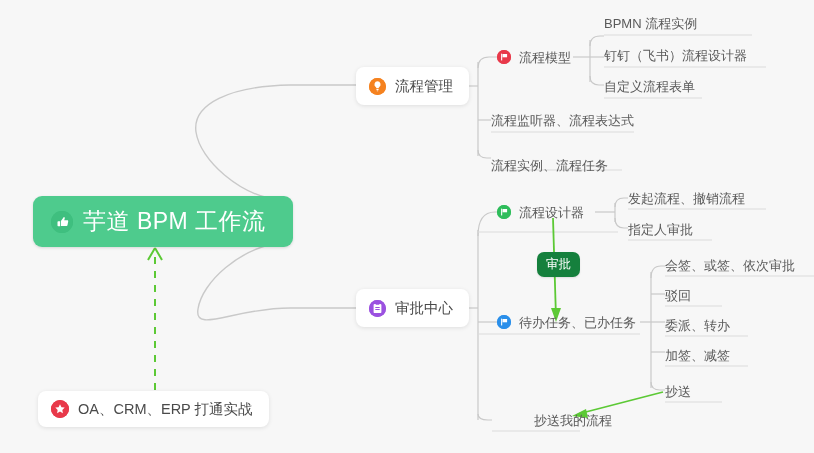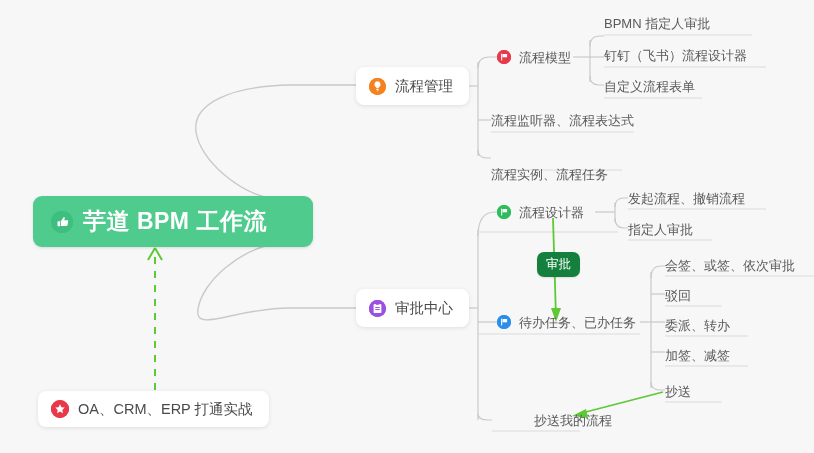--- a/index.html
+++ b/index.html
@@ -24,30 +24,29 @@
     width: 814px;
     height: 453px;
     pointer-events: none;
   }
 
   
   .root-node {
     position: absolute;
     left: 33px;
     top: 196px;
-    width: 280px;
+    width: 260px;
     height: 51px;
     background: #4ECB8D;
     border-radius: 9px;
     box-shadow: 0 1px 3px rgba(0,0,0,0.13);
     display: flex;
     align-items: center;
     padding-left: 18px;
     box-sizing: border-box;
-    font-weight: bold;
   }
   .root-label {
     color: #ffffff;
     font-size: 23px;
     letter-spacing: 0.5px;
     margin-left: 10px;
     white-space: nowrap;
   }
 
   
@@ -232,36 +231,36 @@
       <svg width="14" height="14" viewBox="0 0 14 14">
         <circle cx="7" cy="7" r="7" fill="#E8394A"></circle>
         <rect x="4.1" y="3.4" width="1.1" height="7.2" rx="0.5" fill="#fff"></rect>
         <path d="M5.5 4.0h4.6v3.3H5.5z" fill="#fff"></path>
       </svg>
     </span>
     <span class="leaf-text">流程模型</span>
   </div>
 
   <div class="leaf" style="left:604px; top:11px;">
-    <span class="leaf-text">BPMN 指定人审批</span>
+    <span class="leaf-text">BPMN 流程实例</span>
   </div>
 
   <div class="leaf" style="left:604px; top:43px;">
     <span class="leaf-text">钉钉（飞书）流程设计器</span>
   </div>
 
   <div class="leaf" style="left:604px; top:74px;">
     <span class="leaf-text">自定义流程表单</span>
   </div>
 
   <div class="leaf" style="left:491px; top:108px;">
     <span class="leaf-text">流程监听器、流程表达式</span>
   </div>
 
-  <div class="leaf" style="left:491px; top:162px;">
+  <div class="leaf" style="left:491px; top:153px;">
     <span class="leaf-text">流程实例、流程任务</span>
   </div>
 
   <div class="card branch-card" style="left:356px; top:289px;">
     <span class="icon-circle ico-clip">
       <svg width="17" height="17" viewBox="0 0 17 17">
         <circle cx="8.5" cy="8.5" r="8.5" fill="#9B51E0"></circle>
         <rect x="4.6" y="3.9" width="7.8" height="9.2" rx="1.2" fill="#fff"></rect>
         <rect x="6.6" y="2.9" width="3.8" height="1.9" rx="0.9" fill="#9B51E0"></rect>
         <rect x="6.1" y="7.0" width="4.8" height="0.9" rx="0.45" fill="#9B51E0"></rect>

